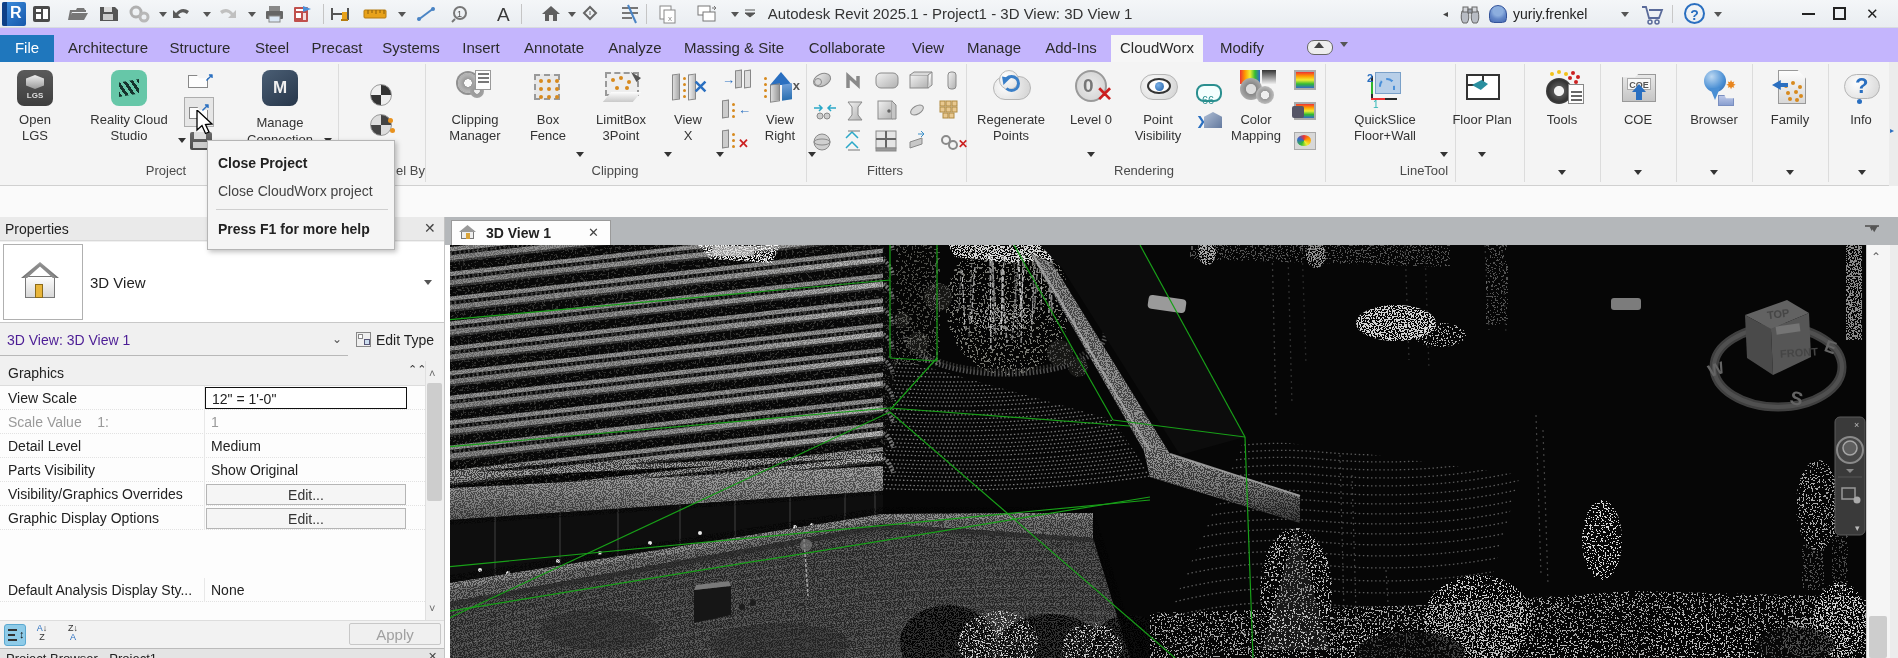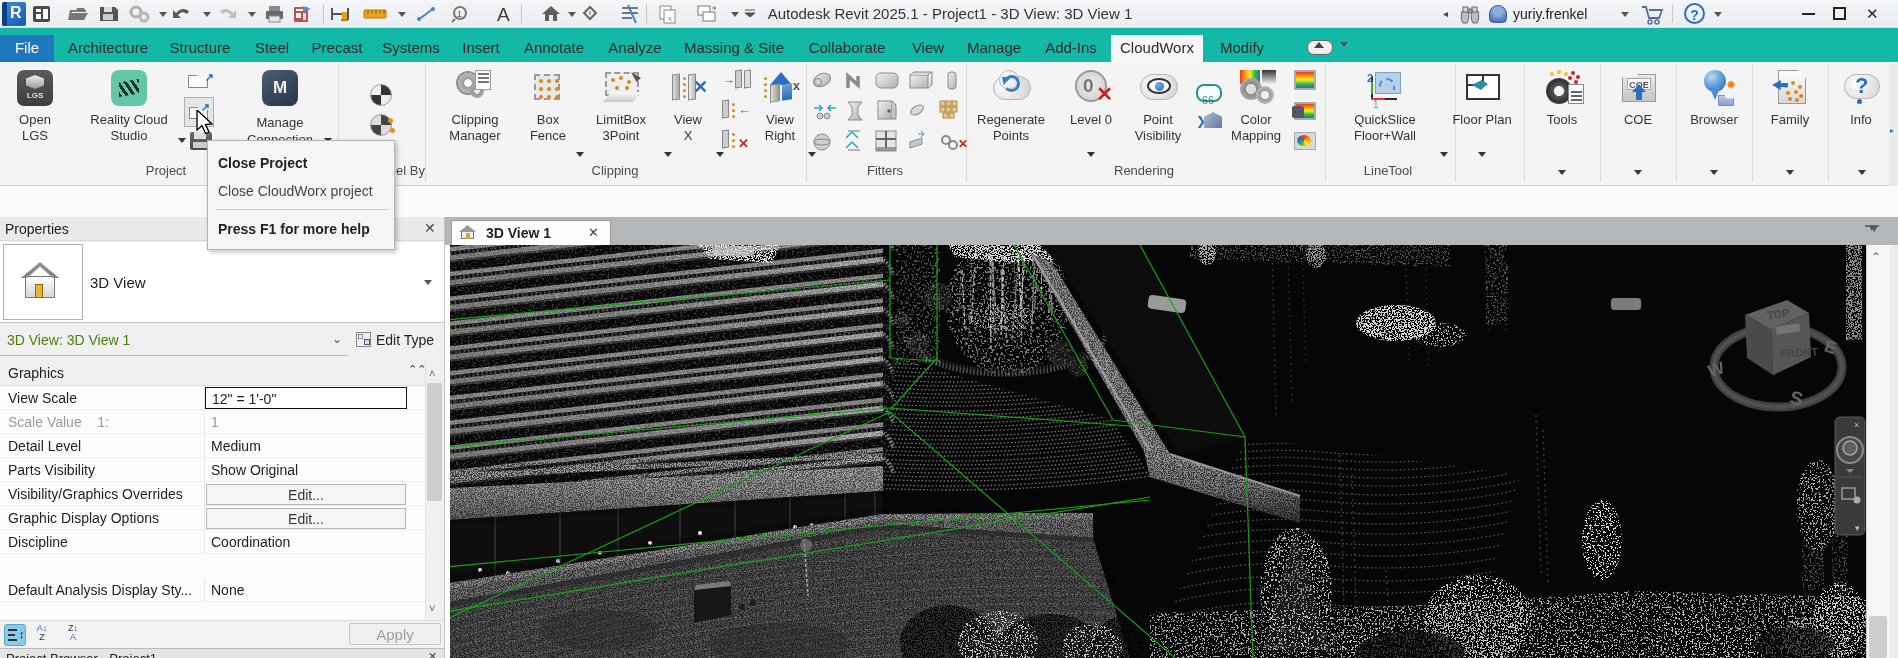--- a/index.html
+++ b/index.html
@@ -1,18 +1,18 @@
 <!DOCTYPE html>
 <html><head><meta charset="utf-8"><style>
 *{margin:0;padding:0;box-sizing:border-box}
 html,body{width:1898px;height:658px;overflow:hidden;font-family:"Liberation Sans",sans-serif;background:#fff}
 #app{position:absolute;top:0;left:0;width:1898px;height:658px}
 .abs{position:absolute}
 #titlebar{top:0;left:0;width:1898px;height:28px;background:linear-gradient(#f4f6f8,#e9edf1);border-bottom:1px solid #d8dbdf}
-#tabrow{top:28px;left:0;width:1898px;height:34px;background:#14b8a6}
+#tabrow{top:28px;left:0;width:1898px;height:34px;background:#c4b5fd}
 .mtab{position:absolute;top:7px;height:27px;line-height:26px;font-size:15px;color:#2b2b2b;text-align:center}
 #ribbon{top:62px;left:0;width:1898px;height:124px;background:#f4f4f4;border-bottom:1px solid #d0d0d0}
 .psep{position:absolute;top:2px;height:118px;width:1px;background:#dcdcdc}
 .plabel{position:absolute;top:101px;height:20px;font-size:13px;color:#4a4a4a;text-align:center;width:120px}
 .blabel{position:absolute;font-size:13px;color:#333;text-align:center;line-height:16px}
 #gapstrip{top:186px;left:0;width:1898px;height:31px;background:#fafafa}
 #props{top:217px;left:0;width:445px;height:441px;background:#f0f0f0;border-right:1px solid #c3c3c3}
 #viewtabs{top:217px;left:445px;width:1453px;height:28px;background:#b4b7ba}
 #viewport{top:245px;left:450px;width:1416px;height:413px;background:#000}
 .caret{width:0;height:0;border-left:4px solid transparent;border-right:4px solid transparent;border-top:5px solid #555;position:absolute}
@@ -132,21 +132,21 @@
       <div class="psep" style="left:1524px"></div>
       <div class="psep" style="left:1600px"></div>
       <div class="psep" style="left:1676px"></div>
       <div class="psep" style="left:1752px"></div>
       <div class="psep" style="left:1828px"></div>
       <div class="plabel" style="left:106px">Project</div>
       <div class="plabel" style="left:396px;width:50px;text-align:left">el By</div>
       <div class="plabel" style="left:555px">Clipping</div>
       <div class="plabel" style="left:825px">Fitters</div>
       <div class="plabel" style="left:1084px">Rendering</div>
-      <div class="plabel" style="left:1328px">LineTool</div>
+      <div class="plabel" style="left:1364px">LineTool</div>
       <div class="abs" style="left:17px;top:8px;width:36px;height:36px">
         <div style="width:36px;height:36px;background:linear-gradient(#5a5a5a,#3e3e3e);border-radius:7px;position:relative">
           <div style="position:absolute;left:9px;top:5px;width:18px;height:14px;background:linear-gradient(#eee,#999);clip-path:polygon(50% 0,100% 25%,100% 75%,50% 100%,0 75%,0 25%)"></div>
           <div style="position:absolute;left:7px;top:21px;width:22px;font-size:8px;color:#ddd;text-align:center;font-weight:bold">LGS</div>
         </div>
       </div>
       <div class="blabel" style="left:-8px;top:50px;width:86px">Open<br>LGS</div>
       <div class="abs" style="left:111px;top:8px;width:36px;height:36px">
         <div style="width:36px;height:36px;background:#66c7a8;border-radius:8px;position:relative">
           <div style="position:absolute;left:8px;top:9px;width:20px;height:18px;background:repeating-linear-gradient(55deg,#15332c 0 3px,transparent 3px 6px);clip-path:polygon(0 20%,100% 0,100% 80%,0 100%)"></div>
@@ -458,21 +458,21 @@
         <div style="position:absolute;left:23px;top:22px;width:40px;height:36px">
           <div style="position:absolute;left:2px;top:12px;width:30px;height:22px;background:linear-gradient(#fdfdfd,#d8d8d8);border:1px solid #777"></div>
           <div style="position:absolute;left:-2px;top:-2px;width:38px;height:16px;background:linear-gradient(#9a9a9a,#6f6f6f);clip-path:polygon(0 100%,50% 0,100% 100%,86% 100%,50% 22%,14% 100%)"></div>
           <div style="position:absolute;left:0px;top:0px;width:34px;height:14px;background:#8a8a8a;clip-path:polygon(50% 0,100% 100%,88% 100%,50% 18%,12% 100%,0 100%)"></div>
           <div style="position:absolute;left:12px;top:20px;width:8px;height:14px;background:#e8b53a;border:1px solid #8a6a1a"></div>
         </div>
         <span style="position:absolute;left:90px;top:32px;font-size:15px;color:#222">3D View</span>
         <div class="caret" style="left:424px;top:38px;border-top-color:#555"></div>
       </div>
       <div class="abs" style="left:0;top:106px;width:444px;height:34px;background:#f0f0f0">
-        <span style="position:absolute;left:7px;top:9px;font-size:14px;color:#4d7c0f">3D View: 3D View 1</span>
+        <span style="position:absolute;left:7px;top:9px;font-size:14px;color:#4c1d95">3D View: 3D View 1</span>
         <span style="position:absolute;left:332px;top:9px;font-size:12px;color:#555">⌄</span>
         <div style="position:absolute;left:356px;top:9px;width:15px;height:15px;border:1px solid #888;background:#eee"></div>
         <div style="position:absolute;left:358px;top:11px;width:5px;height:5px;background:#fff;border:1px solid #888"></div>
         <div style="position:absolute;left:364px;top:16px;width:6px;height:6px;background:#cde;border:1px solid #557"></div>
         <span style="position:absolute;left:376px;top:9px;font-size:14px;color:#222">Edit Type</span>
         <div style="position:absolute;left:0px;top:32px;width:348px;height:1px;background:#b8b8b8"></div>
       </div>
       <div class="abs" style="left:0;top:144px;width:425px;height:25px;background:#f0f0f0;border-bottom:1px solid #dcdcdc">
         <span style="position:absolute;left:8px;top:4px;font-size:14px;color:#222">Graphics</span>
         <span style="position:absolute;left:408px;top:2px;font-size:11px;color:#333">⌃⌃</span>
@@ -502,25 +502,20 @@
       </div>
       <div class="abs" style="left:0;top:265px;width:425px;height:24px;border-bottom:1px dotted #e2e2e2">
         <span style="position:absolute;left:8px;top:4px;font-size:14px;color:#222;white-space:nowrap">Visibility/Graphics Overrides</span>
         <div style="position:absolute;left:204px;top:0;width:1px;height:24px;background:#e8e8e8"></div>
         <div style="position:absolute;left:206px;top:2px;width:200px;height:21px;border:1px solid #b5b5b5;background:#f5f5f5;text-align:center;font-size:14px;color:#333;line-height:20px">Edit...</div>
       </div>
       <div class="abs" style="left:0;top:289px;width:425px;height:24px;border-bottom:1px dotted #e2e2e2">
         <span style="position:absolute;left:8px;top:4px;font-size:14px;color:#222;white-space:nowrap">Graphic Display Options</span>
         <div style="position:absolute;left:204px;top:0;width:1px;height:24px;background:#e8e8e8"></div>
         <div style="position:absolute;left:206px;top:2px;width:200px;height:21px;border:1px solid #b5b5b5;background:#f5f5f5;text-align:center;font-size:14px;color:#333;line-height:20px">Edit...</div>
-      </div>
-      <div class="abs" style="left:0;top:313px;width:425px;height:24px;border-bottom:1px dotted #e2e2e2">
-        <span style="position:absolute;left:8px;top:4px;font-size:14px;color:#222;white-space:nowrap">Discipline</span>
-        <div style="position:absolute;left:204px;top:0;width:1px;height:24px;background:#e8e8e8"></div>
-        <span style="position:absolute;left:211px;top:4px;font-size:14px;color:#222">Coordination</span>
       </div>
       <div class="abs" style="left:0;top:361px;width:425px;height:24px;border-bottom:1px dotted #e2e2e2">
         <span style="position:absolute;left:8px;top:4px;font-size:14px;color:#222;white-space:nowrap">Default Analysis Display Sty...</span>
         <div style="position:absolute;left:204px;top:0;width:1px;height:24px;background:#e8e8e8"></div>
         <span style="position:absolute;left:211px;top:4px;font-size:14px;color:#222">None</span>
       </div>
       <div class="abs" style="left:425px;top:144px;width:19px;height:259px;background:#f0f0f0;border-left:1px solid #e0e0e0"></div>
       <div class="abs" style="left:429px;top:150px;font-size:11px;color:#666">˄</div>
       <div class="abs" style="left:427px;top:166px;width:15px;height:118px;background:#cdcdcd;border-radius:2px"></div>
       <div class="abs" style="left:429px;top:385px;font-size:11px;color:#666">˅</div>

